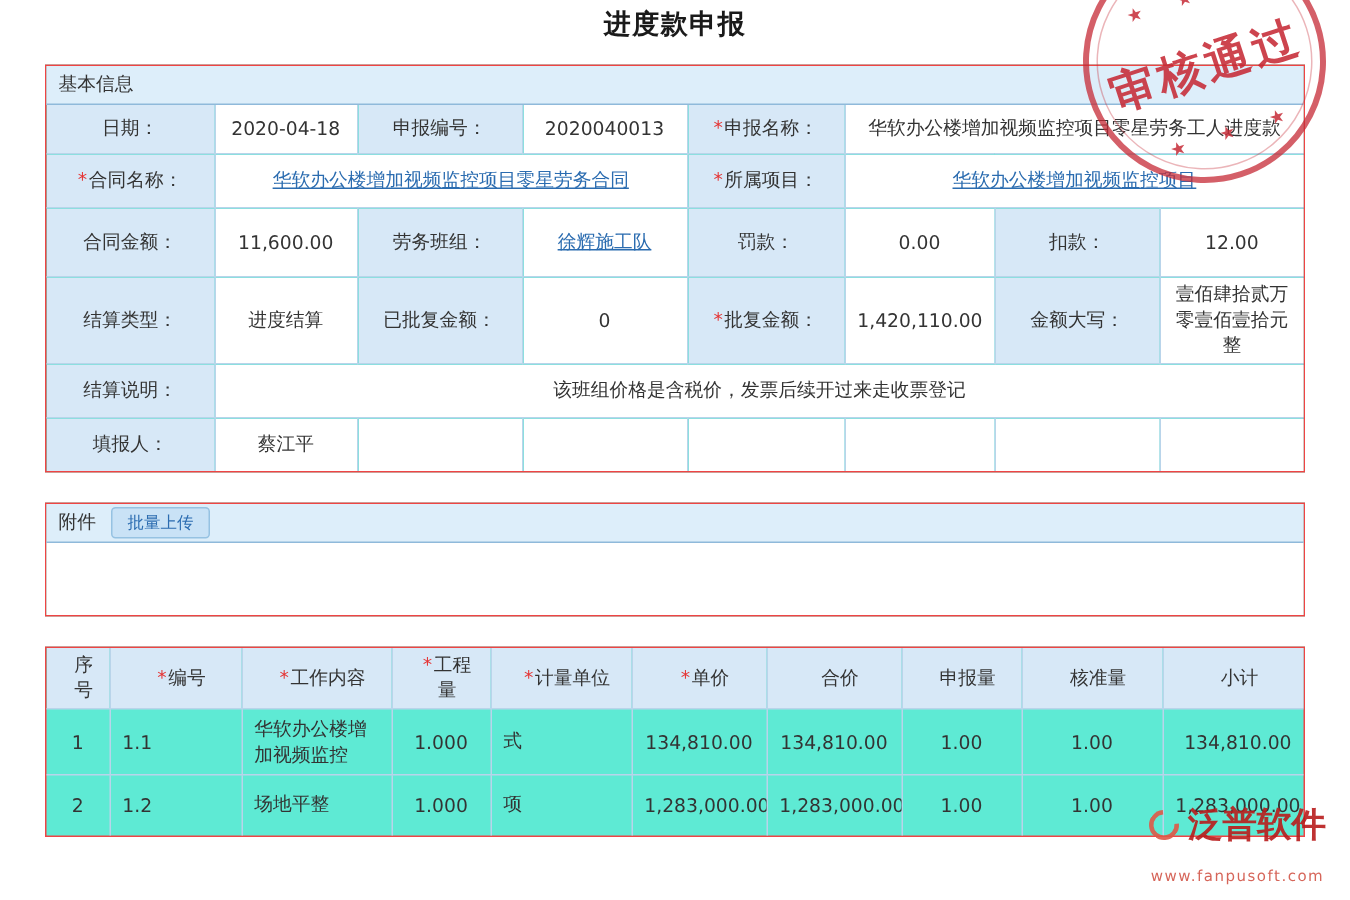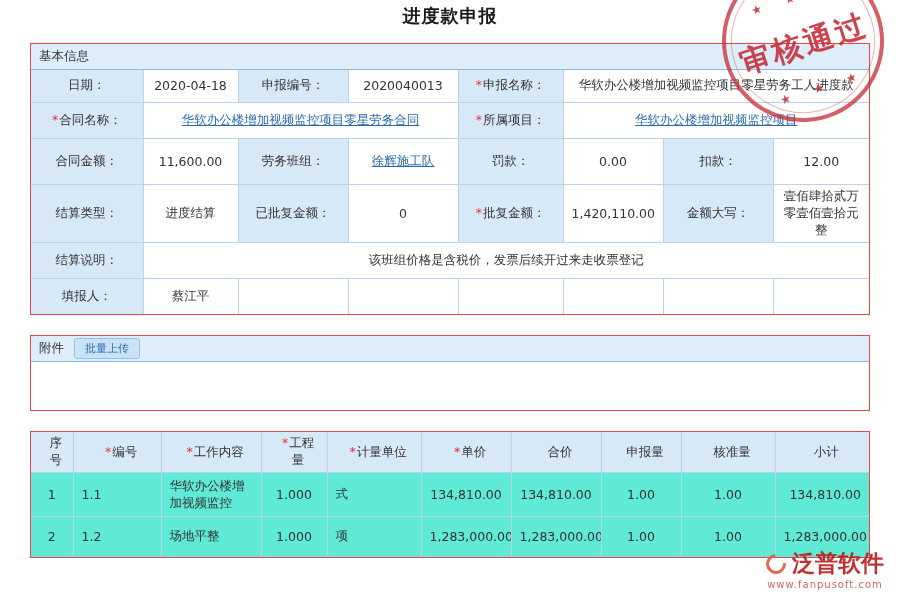--- a/index.html
+++ b/index.html
@@ -50,21 +50,21 @@
   .stamp::after { content: ""; position: absolute; inset: 5px; border: 1px solid rgba(198,42,54,0.35); border-radius: 50%; }
   .stamp-text { position: absolute; left: 0; right: 0; top: 60px; text-align: center; font-size: 30px; font-weight: bold; color: rgba(198,42,54,0.88); letter-spacing: 3px; }
   .stamp-stars-top { position: absolute; top: 26px; left: 0; right: 0; text-align: center; font-size: 12px; color: rgba(198,42,54,0.85); letter-spacing: 10px; text-indent: 10px; }
   .stamp-stars-bottom { position: absolute; bottom: 20px; left: 0; right: 0; text-align: center; font-size: 12px; color: rgba(198,42,54,0.85); letter-spacing: 10px; text-indent: 10px; }
 
   
   .watermark { position: absolute; right: 16px; bottom: 10px; z-index: 40; opacity: 0.9; }
   .wm-row { display: flex; align-items: center; gap: 6px; justify-content: center; }
   .wm-logo { width: 20px; height: 20px; border-radius: 50%; border: 3px solid #df5847; border-top-color: transparent; transform: rotate(40deg); }
   .wm-brand { font-size: 23px; font-weight: bold; color: #b91c1c; }
-  .wm-url { font-size: 10px; color: #d25548; text-align: center; letter-spacing: 1px; margin-top: 0; }
+  .wm-url { font-size: 10px; color: #d25548; text-align: center; letter-spacing: 1px; margin-top: 14px; }
 </style>
 </head>
 <body>
 
 <div class="page-title">进度款申报</div>
 
 <div class="stamp">
   <div class="stamp-stars-top">★ ★ ★</div>
   <div class="stamp-text">审核通过</div>
   <div class="stamp-stars-bottom">★ ★ ★</div>

